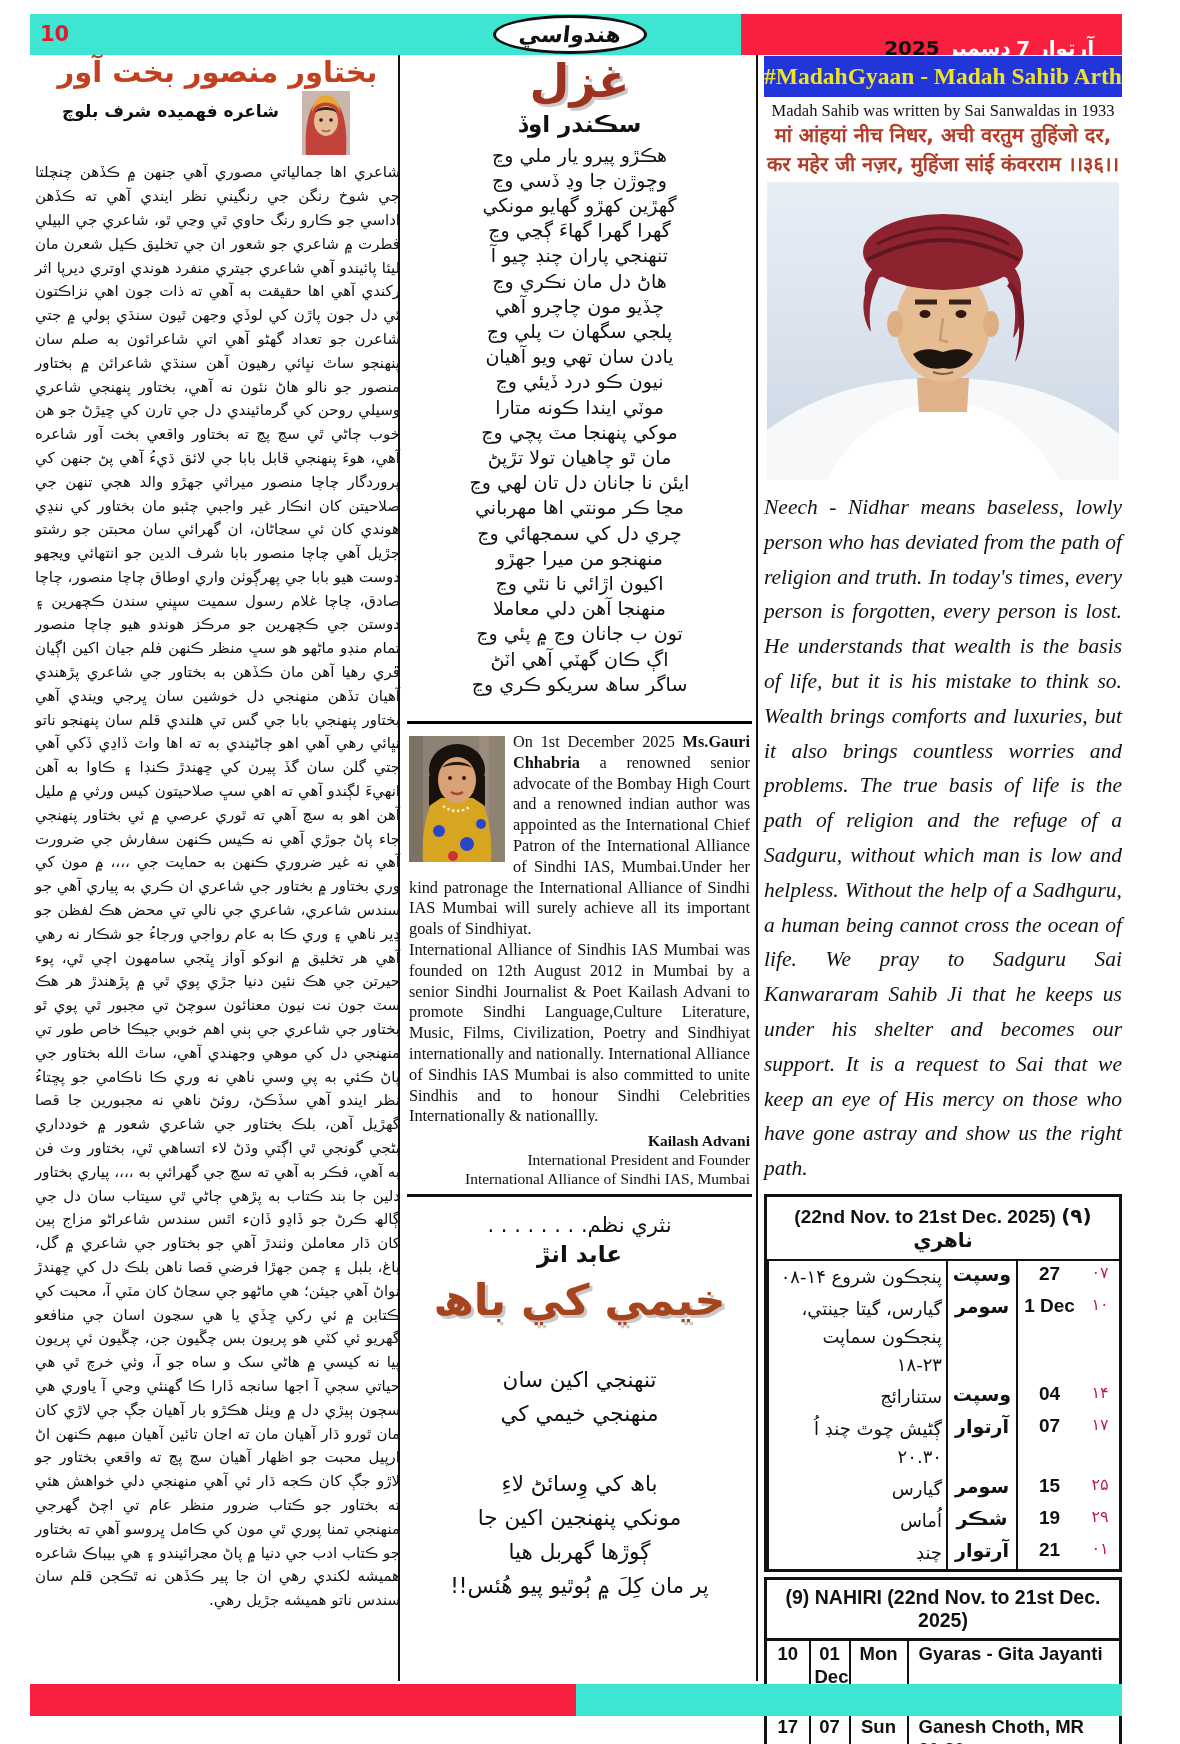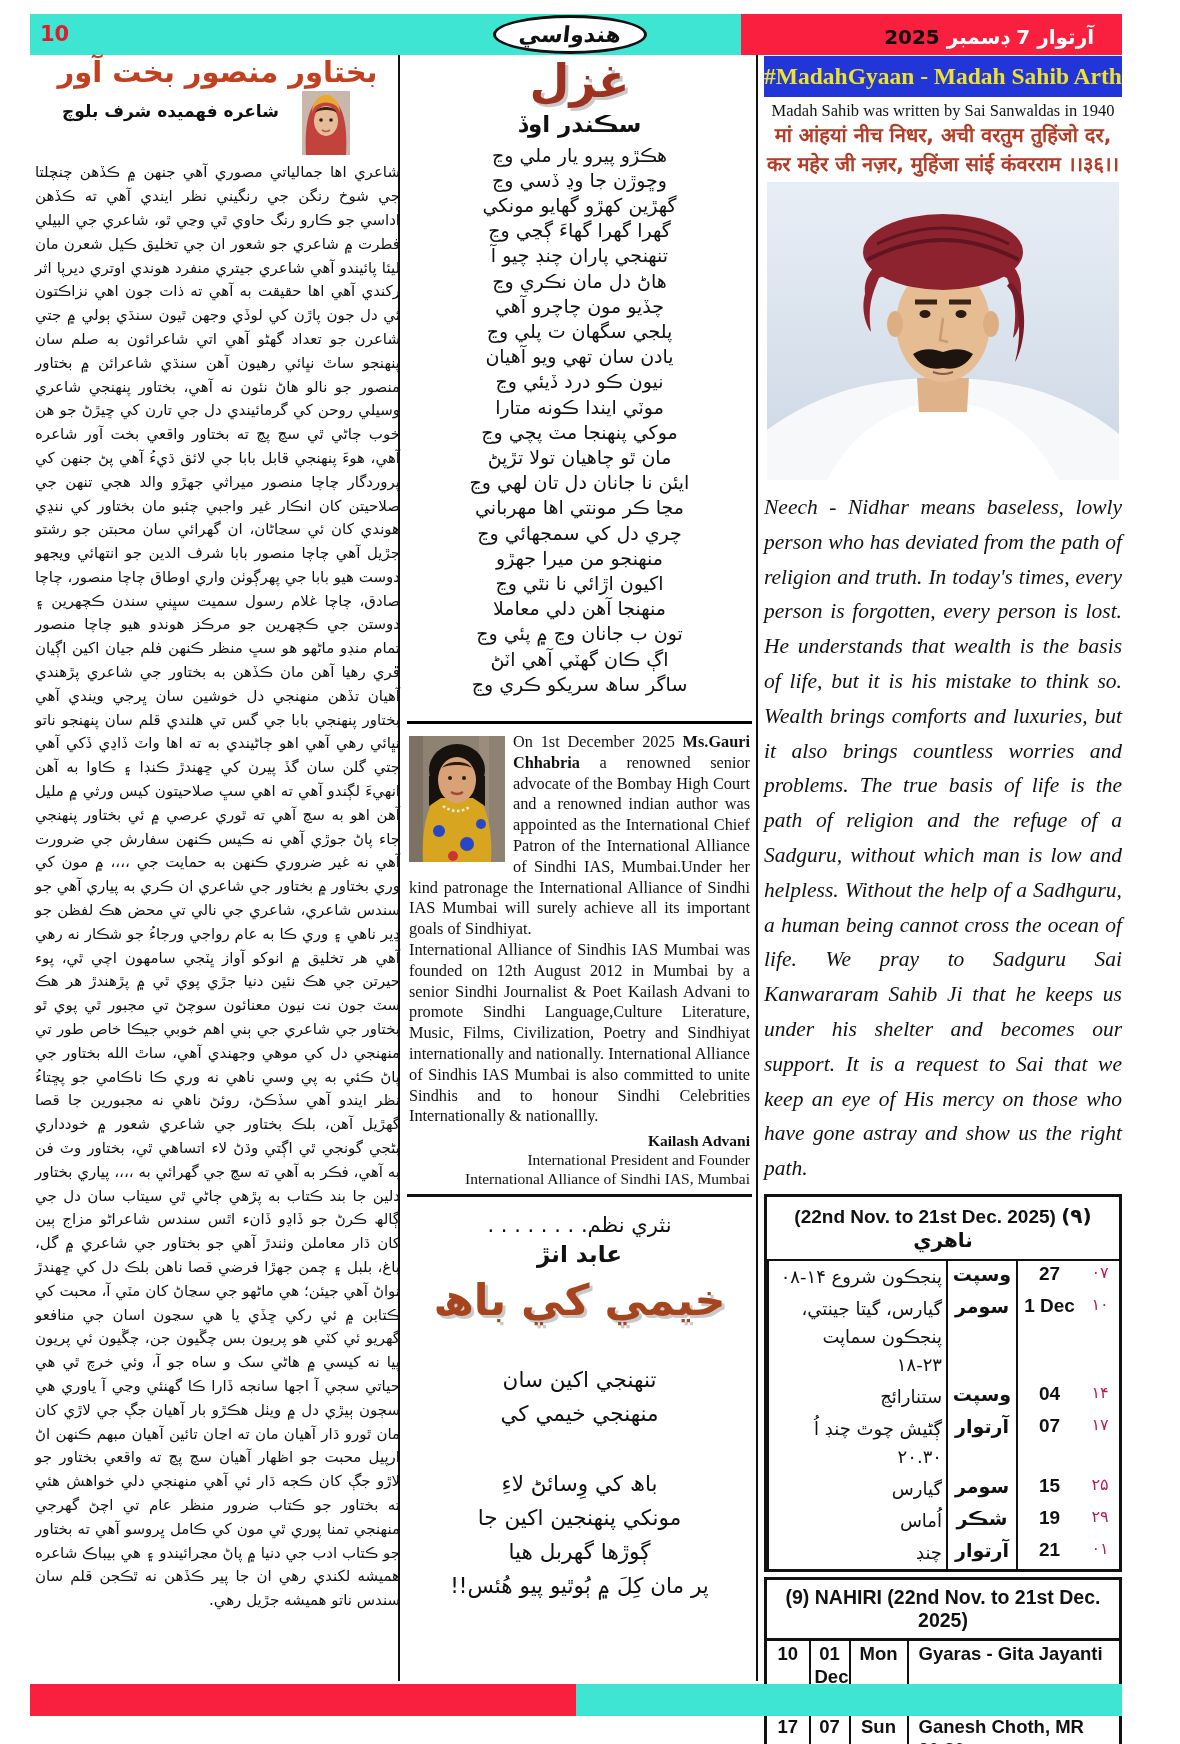--- a/index.html
+++ b/index.html
@@ -8,21 +8,21 @@
           font-family:"DejaVu Sans", sans-serif; color:#111; }
 
   
   .topbar { position:absolute; top:14px; left:30px; width:1092px; height:41px; }
   .topbar-cyan { position:absolute; left:0; top:0; width:711px; height:41px; background:#3de5d2; }
   .topbar-red  { position:absolute; left:711px; top:0; width:381px; height:41px; background:#f8203e; }
   .pagenum { position:absolute; left:10px; top:0; line-height:41px; font-size:21px; font-weight:bold; color:#e11a2c; }
   .logo-oval { position:absolute; left:463px; top:1px; width:154px; height:39px; background:#fff;
                border:3px solid #111; border-radius:50%; display:flex; align-items:center; justify-content:center; }
   .logo-oval span { font-size:22px; font-weight:bold; transform:skewX(-6deg); }
-  .topdate { position:absolute; right:28px; top:3px; line-height:41px; font-size:20px; font-weight:bold; direction:rtl; }
+  .topdate { position:absolute; right:28px; top:14px; line-height:41px; font-size:20px; font-weight:bold; direction:rtl; }
   .topdate .d1 { color:#ffffff; }
   .topdate .d2 { color:#111111; }
 
   
   .vrule { position:absolute; top:55px; width:2px; height:1626px; background:#111; }
   .vrule1 { left:398px; } .vrule2 { left:756px; }
 
   
   .col-left { position:absolute; left:35px; top:56px; width:365px; }
   .left-title { text-align:center; font-size:29px; font-weight:bold; color:#c2401f; line-height:1.15; }
@@ -193,21 +193,21 @@
         <div>باھ کي وِسائڻ لاءِ</div>
         <div>مونکي پنهنجين اکين جا</div>
         <div>ڳوڙها گهربل هيا</div>
         <div>پر مان کِلَ ۾ ٻُوٿيو پيو هُئس!!</div>
       </div>
     </div>
   </div>
 
   <div class="col-right">
     <div class="madah-header">#MadahGyaan - Madah Sahib Arth</div>
-    <div class="madah-sub">Madah Sahib was written by Sai Sanwaldas in 1940</div>
+    <div class="madah-sub">Madah Sahib was written by Sai Sanwaldas in 1933</div>
     <div class="hindi">मां आंहयां नीच निधर, अची वरतुम तुहिंजो दर,</div>
     <div class="hindi">कर महेर जी नज़र, मुहिंजा सांई कंवरराम ।।३६।।</div>
 
     <svg class="madah-photo" viewBox="0 0 352 298">
       <defs>
         <linearGradient id="bgph" x1="0" y1="0" x2="0" y2="1">
           <stop offset="0" stop-color="#e8eef6"></stop>
             <stop offset="1" stop-color="#ccd7e4"></stop>
         </linearGradient>
       </defs>

